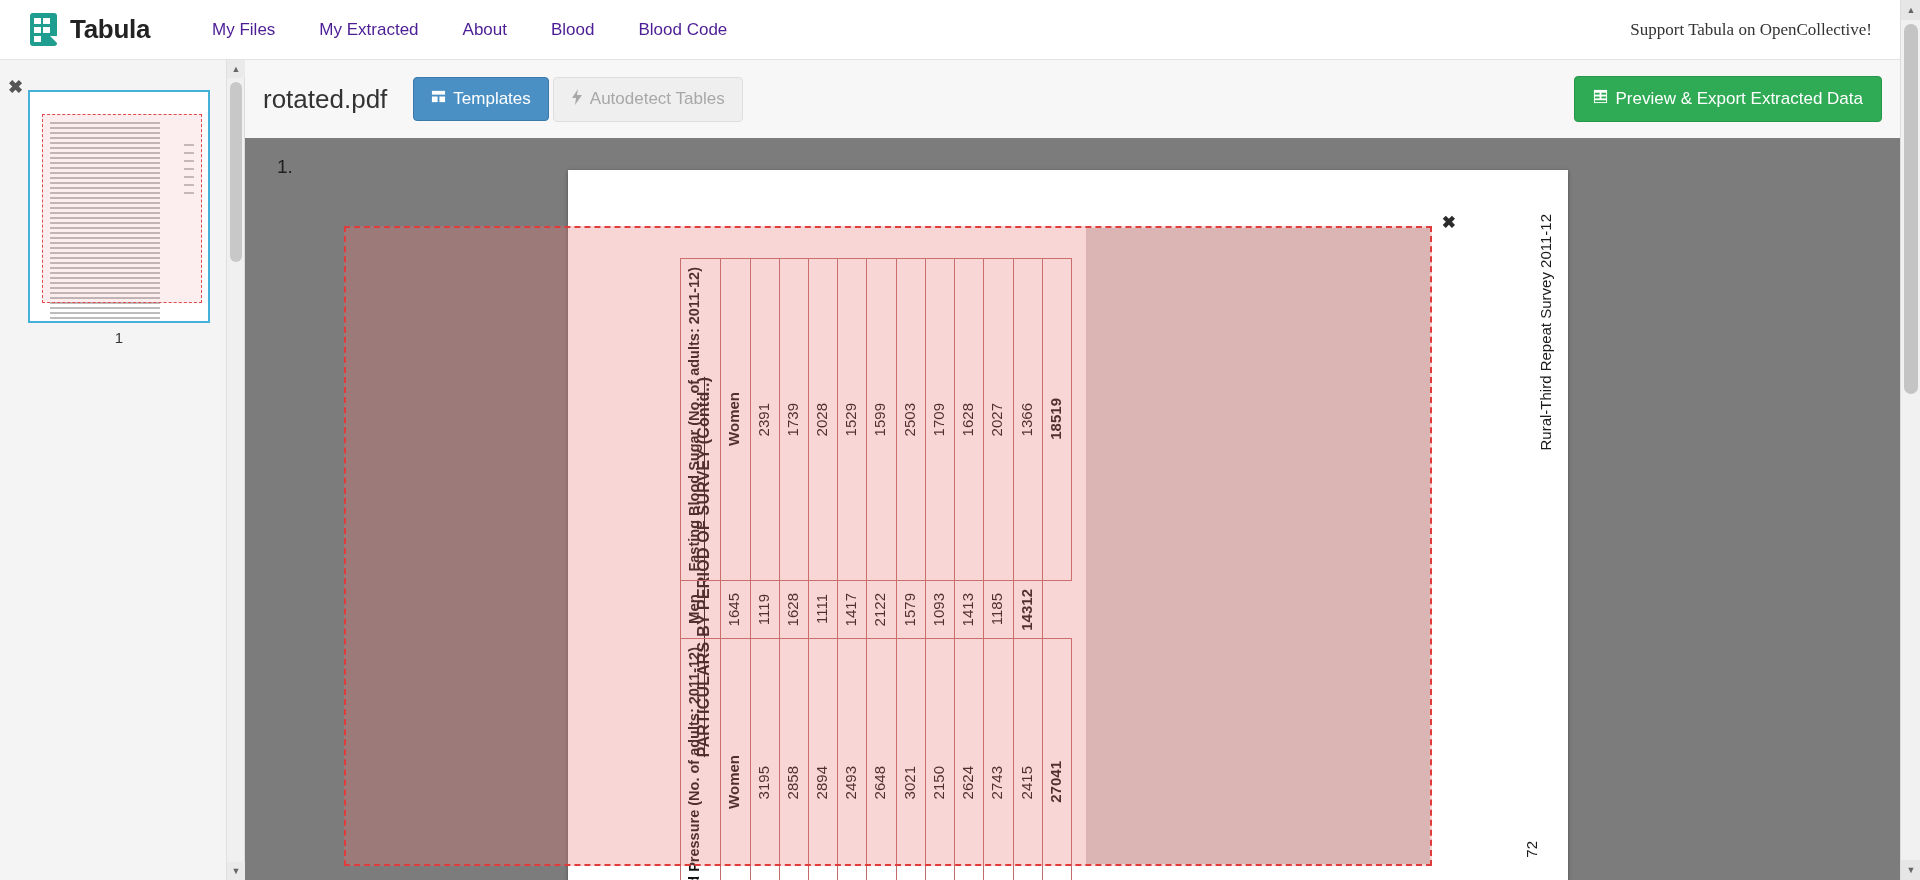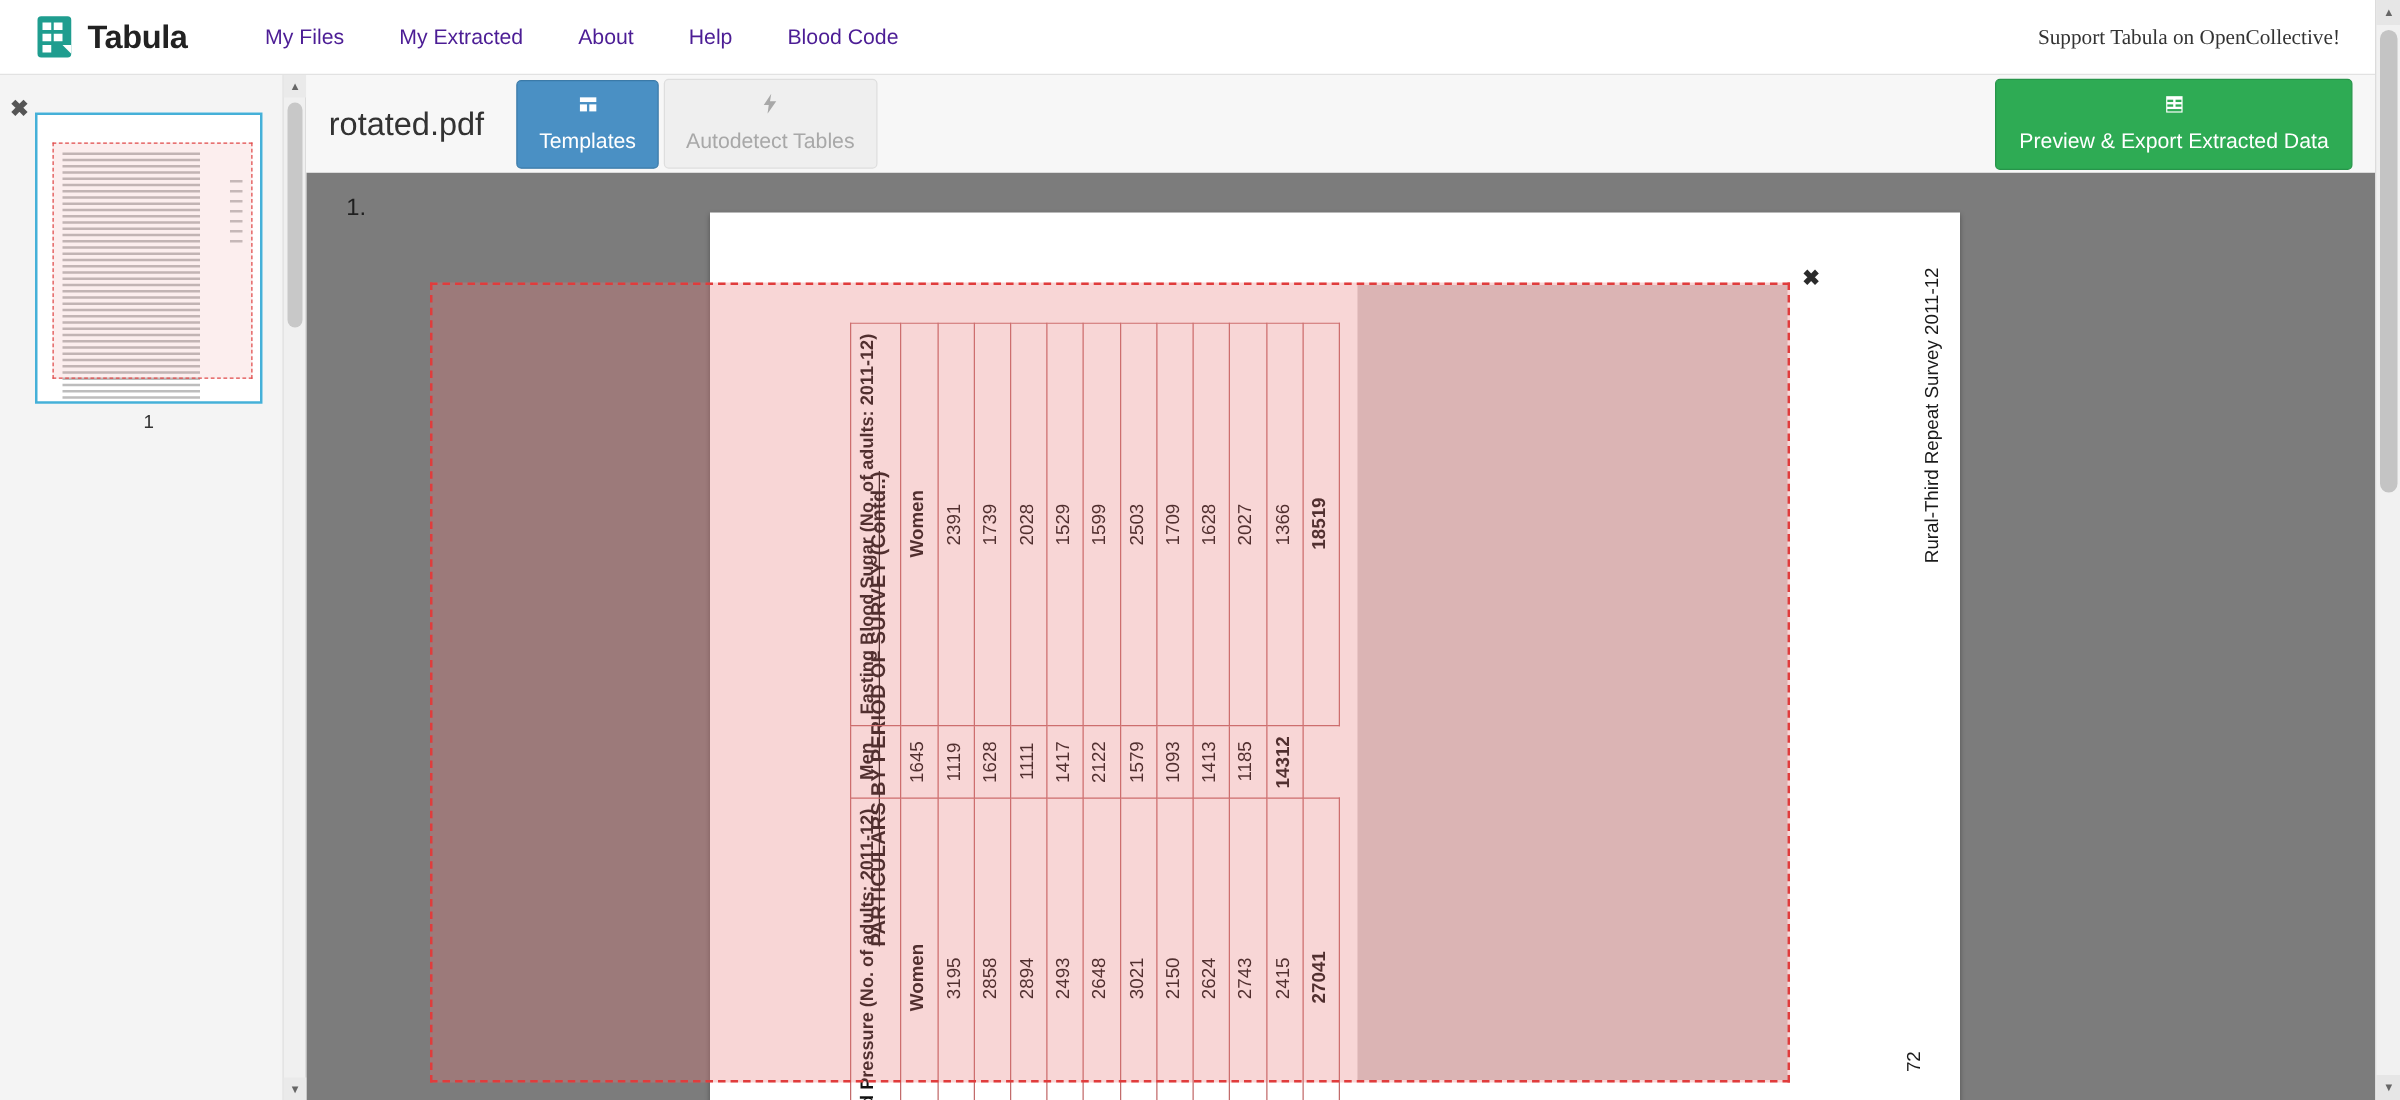--- a/index.html
+++ b/index.html
@@ -55,21 +55,20 @@
     font-size: 26px; color: #333; margin-right: 26px;
   }
   .btn {
     display: inline-flex; align-items: center; gap: 7px;
     font-size: 17px;
     border-radius: 4px;
     padding: 11px 17px;
     border: 1px solid transparent;
     cursor: pointer;
     white-space: nowrap;
-    flex-direction: column;
   }
   .btn-primary {
     background: #4a90c4; color: #fff; border-color: #3b7aa8;
   }
   .btn-default {
     background: #fcfcfc; color: #333; border-color: #cfcfcf;
     margin-left: 18px;
   }
   .btn-disabled {
     background: #efefef; color: #a8a8a8; border-color: #dedede;
@@ -268,21 +267,21 @@
         <rect x="6" y="24" width="7" height="6" fill="#ffffff"></rect>
         <path d="M22 24 L29 24 L29 31 Z" fill="#ffffff"></path>
       </svg>
     </span>
     <span class="brand-name">Tabula</span>
   </div>
   <div class="nav-links">
     <span class="nav-link">My Files</span>
     <span class="nav-link">My Extracted</span>
     <span class="nav-link">About</span>
-    <span class="nav-link">Help</span>
+    <span class="nav-link">Blood</span>
     <span class="nav-link">Blood Code</span>
   </div>
   <div class="nav-right">Support Tabula on OpenCollective!</div>
 </div>
 
 <div class="sidebar">
   <div class="sidebar-close">✖</div>
 
   <div class="thumb-wrap">
     <div class="thumb">

